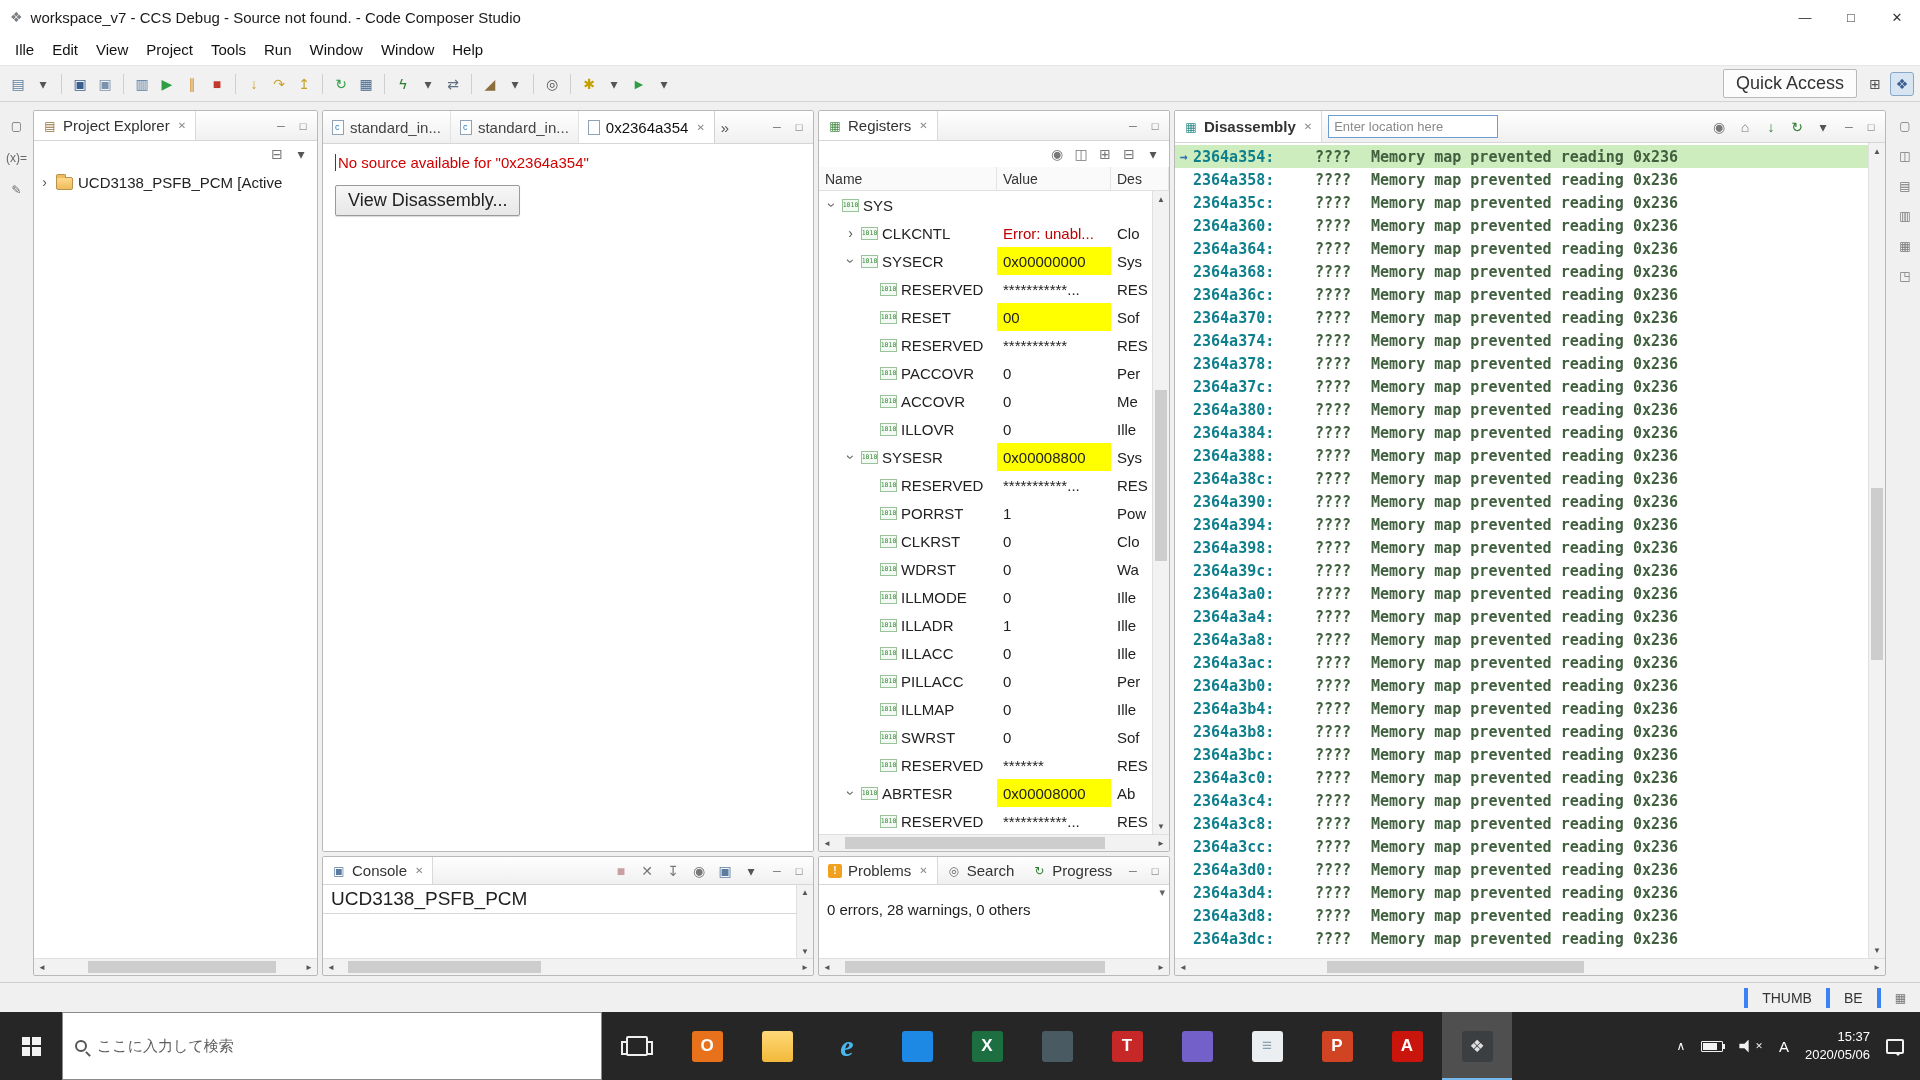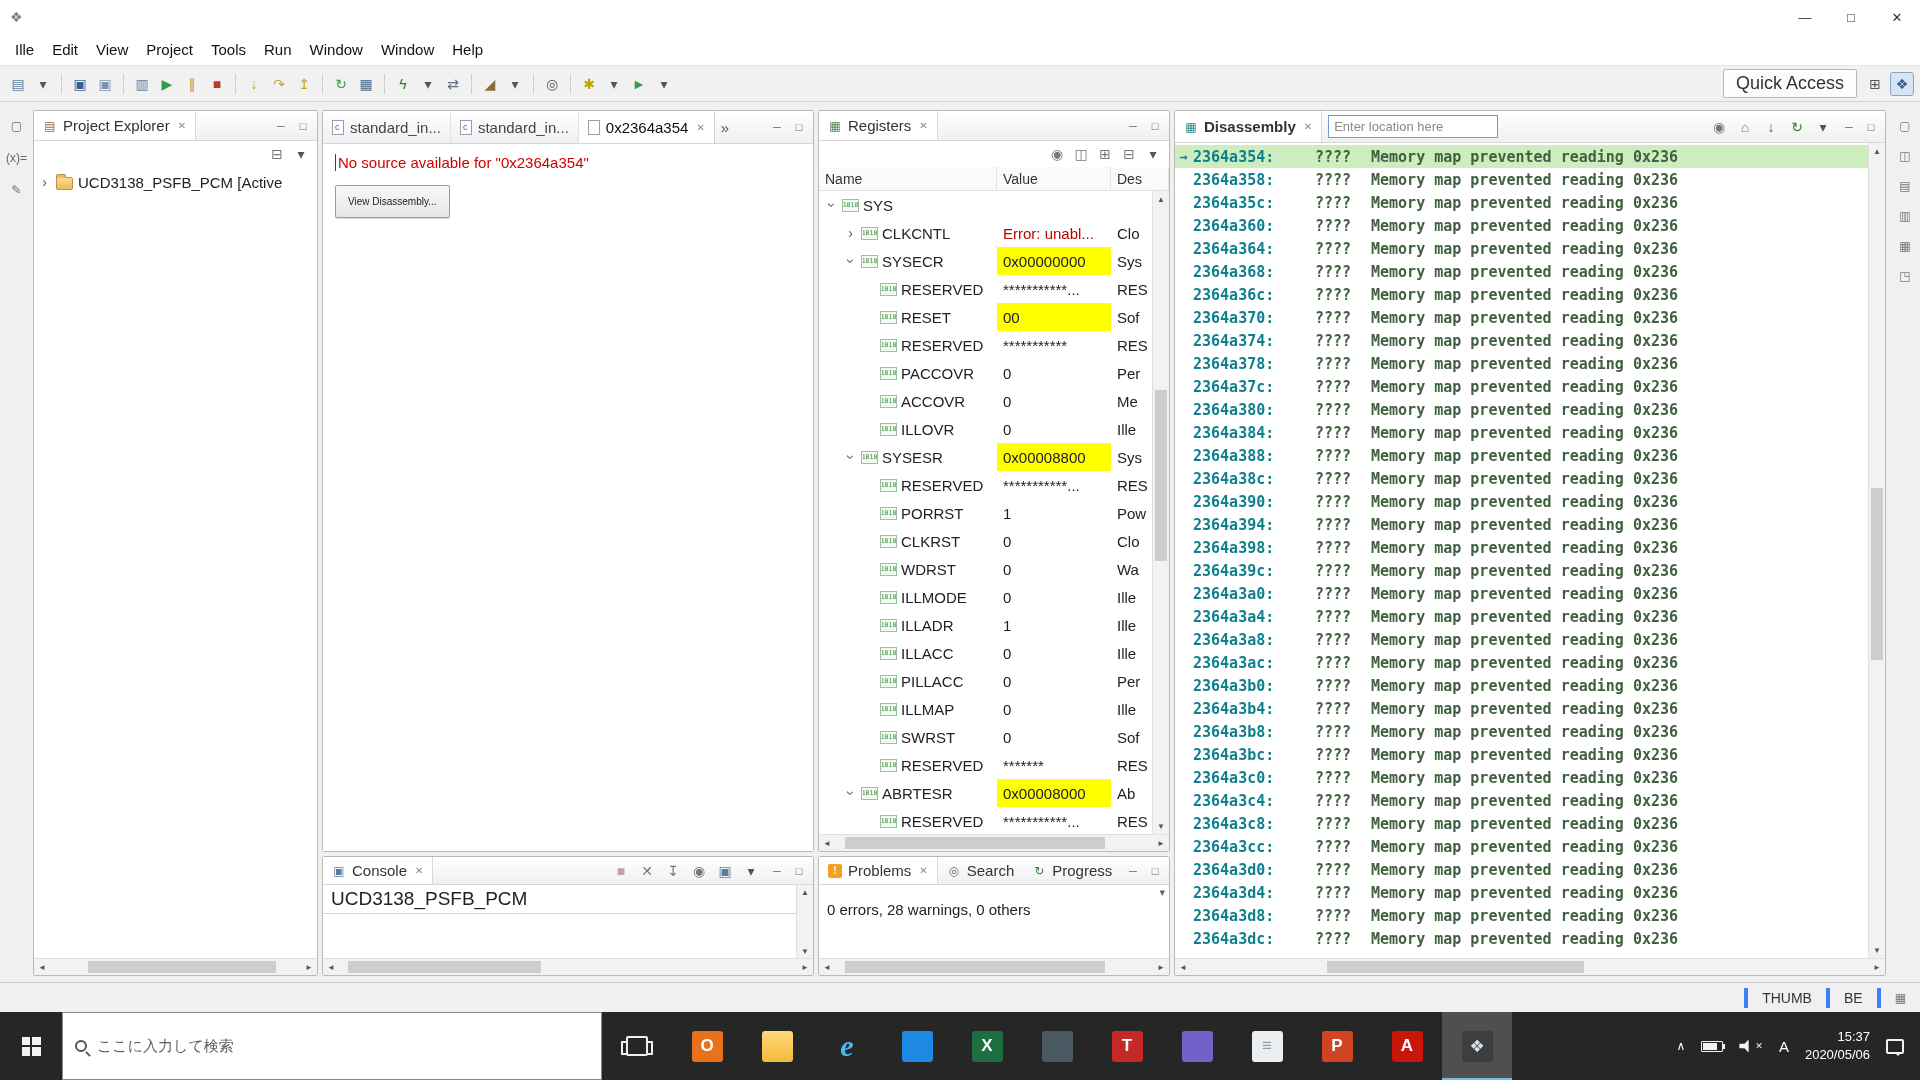--- a/index.html
+++ b/index.html
@@ -64,21 +64,21 @@
 
 .etabs{height:33px;flex:none;display:flex;align-items:center;background:linear-gradient(#ffffff,#f0f0f0);border-bottom:1px solid #d6d6d6;padding-right:4px}
 #editor-tabs{display:flex;align-items:center;height:100%}
 .etab{display:flex;align-items:center;gap:6px;height:100%;padding:0 9px;font-size:15px;color:#444;border-right:1px solid #e2e2e2;white-space:nowrap}
 .etab.active{background:#fff;color:#111;border-right:1px solid #d0d0d0}
 .page-icon{width:12px;height:15px;background:#fff;border:1px solid #8fa3b8;position:relative;flex:none}
 .page-icon::after{content:attr(data-letter);position:absolute;left:2px;top:2px;font-size:9px;color:#2a7ab8;line-height:1}
 .tab-overflow{margin-left:6px;color:#555;font-size:15px}
 .editor-content{flex:1;background:#fff;padding:10px 12px;overflow:hidden}
 .src-missing-msg{color:#d00000;font-size:15px;margin-bottom:14px;border-left:1px solid #d00000;padding-left:2px}
-.win-button{font-size:10px;color:#222;background:linear-gradient(#f7f7f7,#e7e7e7);border:1px solid #9a9a9a;padding:10px 12px;border-radius:2px;box-shadow:0 1px 1px rgba(0,0,0,.15)}
+.win-button{font-size:18px;color:#222;background:linear-gradient(#f7f7f7,#e7e7e7);border:1px solid #9a9a9a;padding:4px 12px;border-radius:2px;box-shadow:0 1px 1px rgba(0,0,0,.15)}
 
 
 .reg-colhead{height:24px;flex:none;display:flex;background:#fafafa;border-bottom:1px solid #e0e0e0;font-size:14px;color:#333}
 .reg-colhead .rc{display:flex;align-items:center;padding:0 6px;border-right:1px solid #e4e4e4}
 .rc.name{width:178px;flex:none}
 .rc.val{width:114px;flex:none}
 .rc.desc{flex:1;min-width:0}
 .reg-body{flex:1;display:flex;min-height:0}
 #reg-rows{flex:1;overflow:hidden;min-width:0}
 .reg-row{display:flex;height:28px;font-size:15px}
@@ -152,20 +152,21 @@
 .ime{font-size:15px;color:#fff}
 .clock{text-align:right;font-size:13px;line-height:1.35}
 .notif{width:18px;height:15px;border:2px solid #f2f2f2;border-radius:2px;position:relative;margin-right:4px}
 .notif::after{content:"";position:absolute;right:1px;bottom:-7px;border:3px solid transparent;border-top-color:#f2f2f2}
 </style>
 </head>
 <body>
 
 <div class="titlebar">
   <span class="logo">❖</span>
+  <span class="title">workspace_v7 - CCS Debug - Source not found. - Code Composer Studio</span>
   <div class="win-controls">
     <span class="win-btn">—</span>
     <span class="win-btn">□</span>
     <span class="win-btn">✕</span>
   </div>
 </div>
 
 <div class="menubar" id="menubar">
     <span class="menu-item">Ille</span>
     <span class="menu-item">Edit</span>

